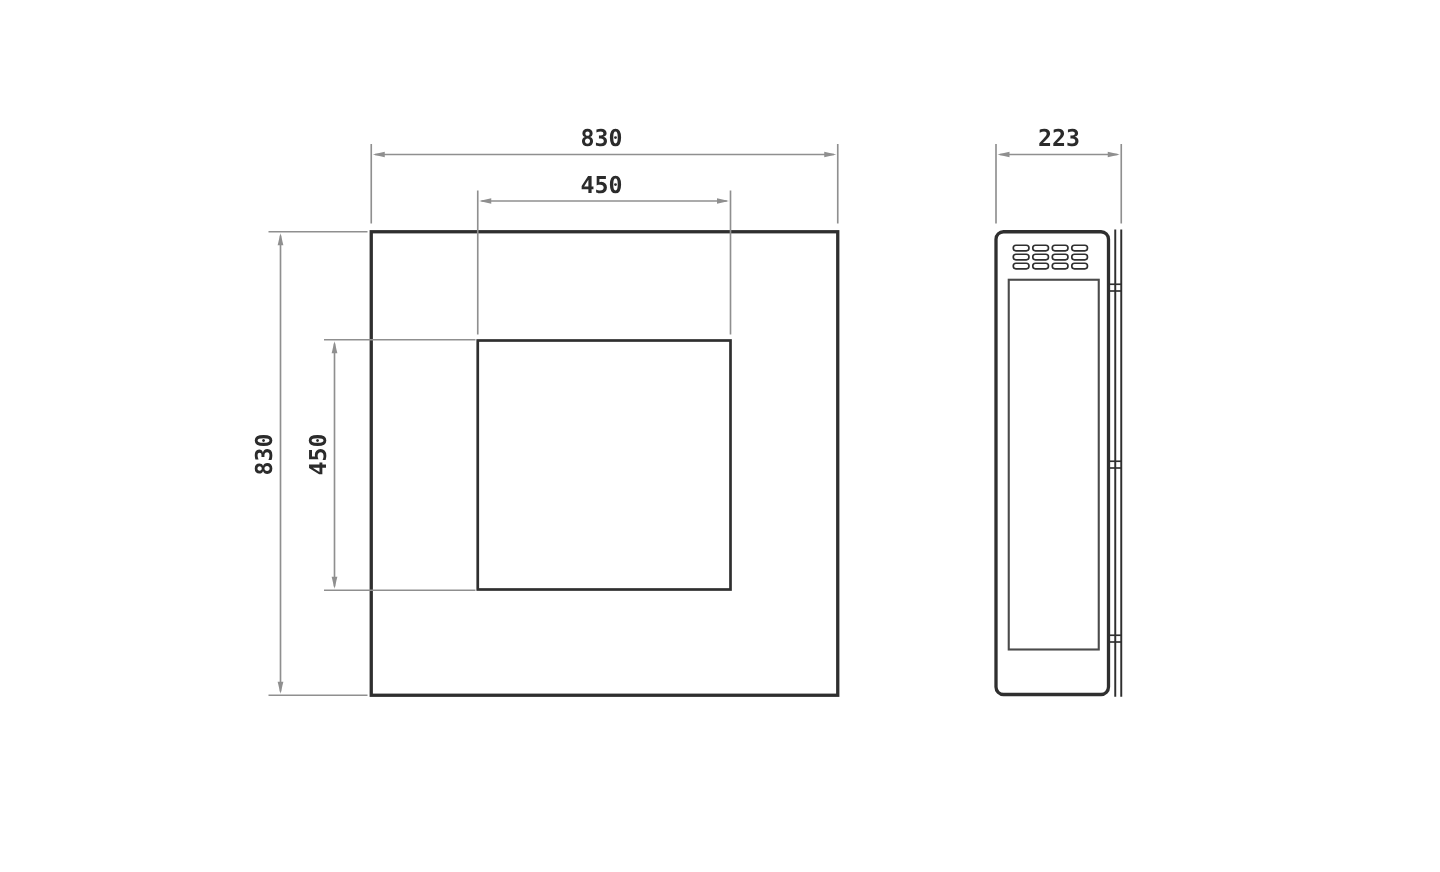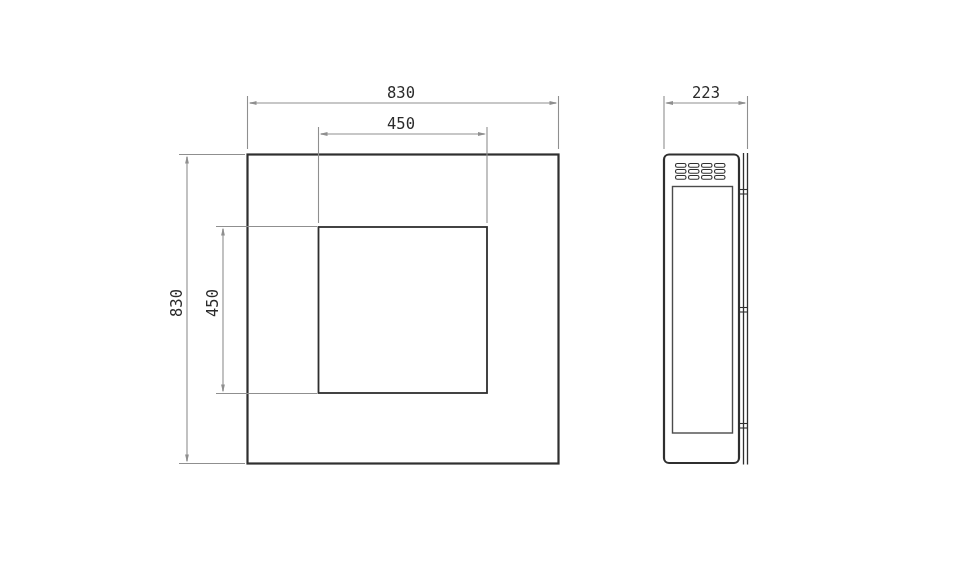--- a/index.html
+++ b/index.html
@@ -2,21 +2,21 @@
 <html style="--object-line: #2f2f2f; --detail-line: #4b4b4b; --dimension-line: #8f8f8f; --label-text: #2b2b2b; --background: #ffffff;"><head>
 <meta charset="utf-8">
 <style>
   html,body{margin:0;padding:0;}
   body{
     width:960px;height:581px;
     background:var(--background,#fff);
     font-family:"DejaVu Sans Mono",monospace;
     overflow:hidden;
   }
-  .stage{position:relative;width:776px;height:581px;background:var(--background,#fff);}
+  .stage{position:relative;width:776px;height:581px;background:var(--background,#fff);font-weight:bold;}
   svg{position:absolute;left:0;top:0;}
   .obj{stroke:var(--object-line,#2f2f2f);fill:none;stroke-width:2.2;stroke-linejoin:miter;}
   .obj-med{stroke:var(--object-line,#2f2f2f);fill:none;stroke-width:1.8;}
   .obj-thin{stroke:var(--detail-line,#4b4b4b);fill:none;stroke-width:1.4;}
   .plate{stroke:var(--object-line,#2f2f2f);fill:none;stroke-width:1.3;}
   .clip{stroke:var(--object-line,#2f2f2f);fill:none;stroke-width:1.1;}
   .vent{stroke:var(--object-line,#2f2f2f);fill:#ffffff;stroke-width:1.1;}
   .dim{stroke:var(--dimension-line,#8f8f8f);fill:none;stroke-width:1.1;}
   .dim-arrow{fill:var(--dimension-line,#8f8f8f);stroke:none;}
   .dim-label{font-family:"DejaVu Sans Mono",monospace;font-size:15.5px;fill:var(--label-text,#2b2b2b);}

